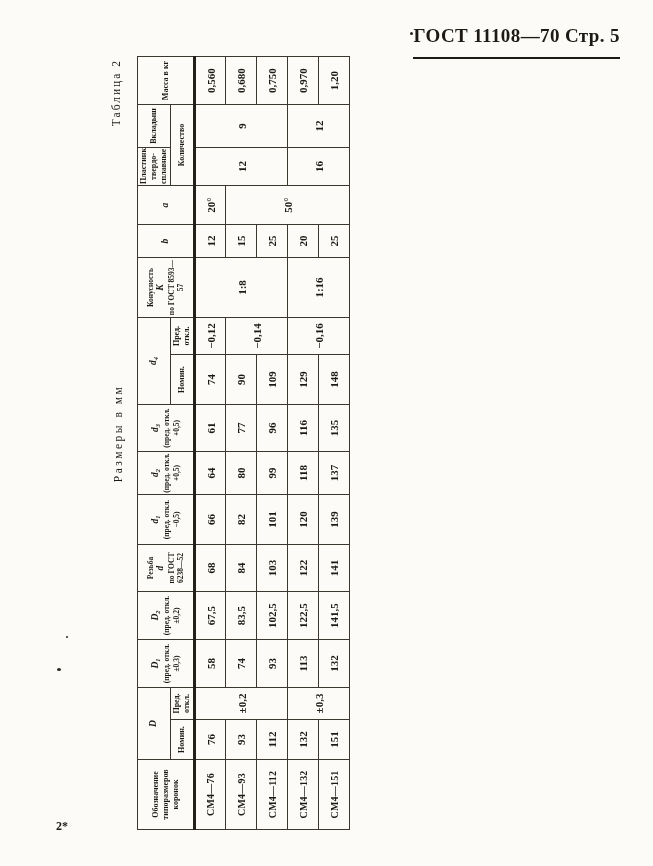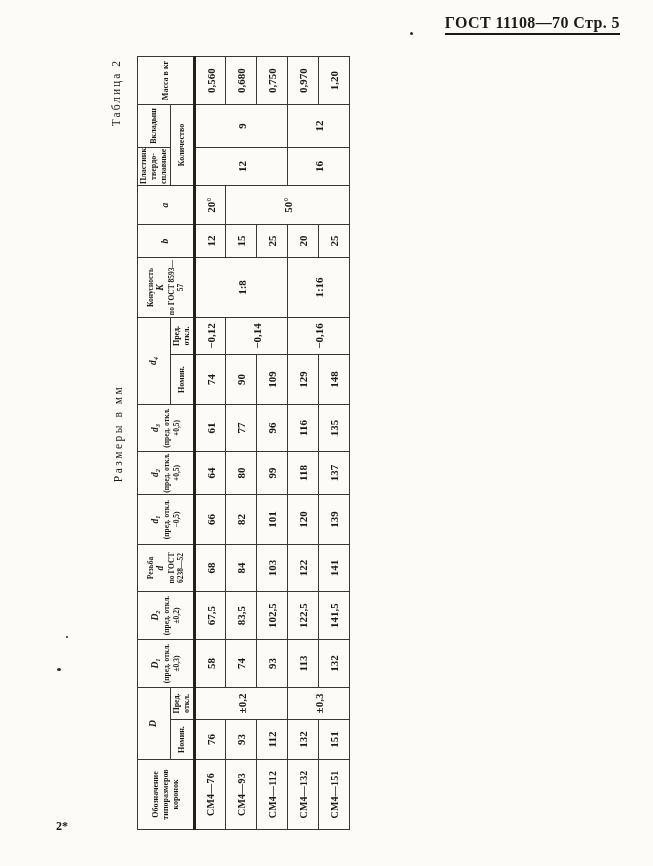--- a/index.html
+++ b/index.html
@@ -3,23 +3,23 @@
 <meta charset="utf-8">
 <style>
   html,body{margin:0;padding:0;background:#e8e6e1;}
   .page{
     position:relative; width:653px; height:866px; margin:0 auto;
     background:#fcfbf7; overflow:hidden;
     font-family:"Liberation Serif","DejaVu Serif",serif;
     color:#1d1a15;
   }
   .page-header{
-    position:absolute; top:14px; right:33px;
-    font-size:16px; font-weight:bold; letter-spacing:0.4px;
-    border-bottom:2.5px solid #1d1a15; padding-bottom:1px;
+    position:absolute; top:25px; right:33px;
+    font-size:19px; font-weight:bold; letter-spacing:0.4px;
+    border-bottom:2.5px solid #1d1a15; padding-bottom:10px;
   }
   .footer-mark{
     position:absolute; left:56px; top:819px;
     font-size:12px; font-weight:bold;
   }
   .speck{position:absolute; background:#2a261f; border-radius:50%;}
   .s1{left:410px; top:32px; width:3px; height:3px;}
   .s2{left:66px; top:636px; width:2px; height:2px;}
   .s3{left:57px; top:668px; width:4px; height:3px;}
 

